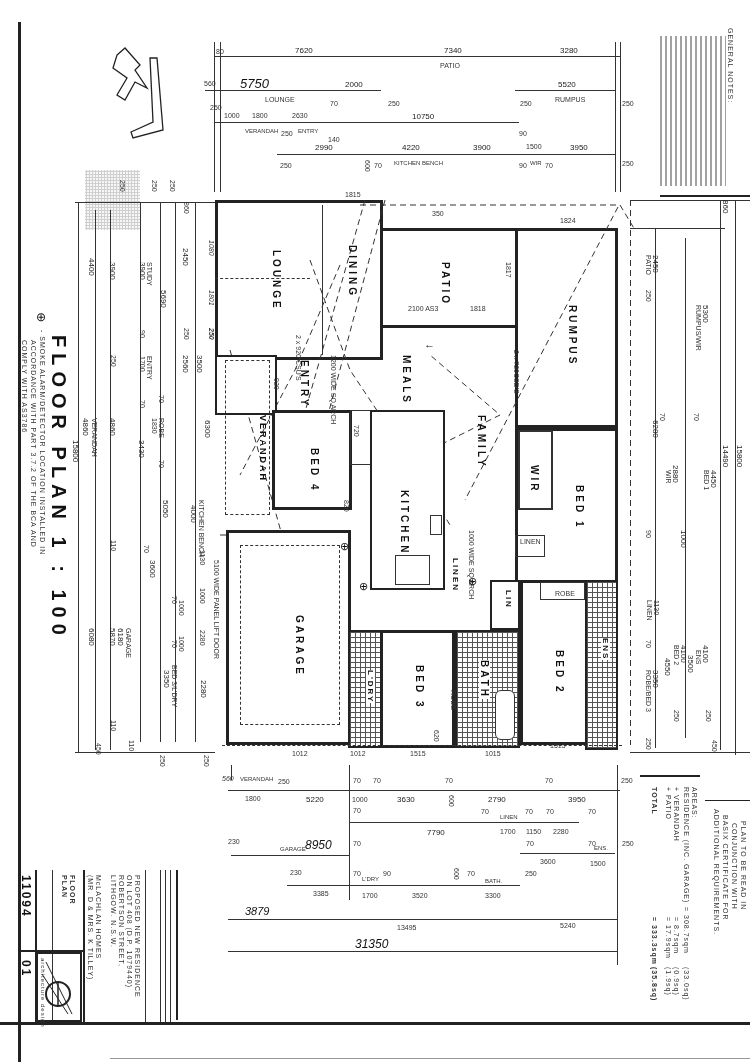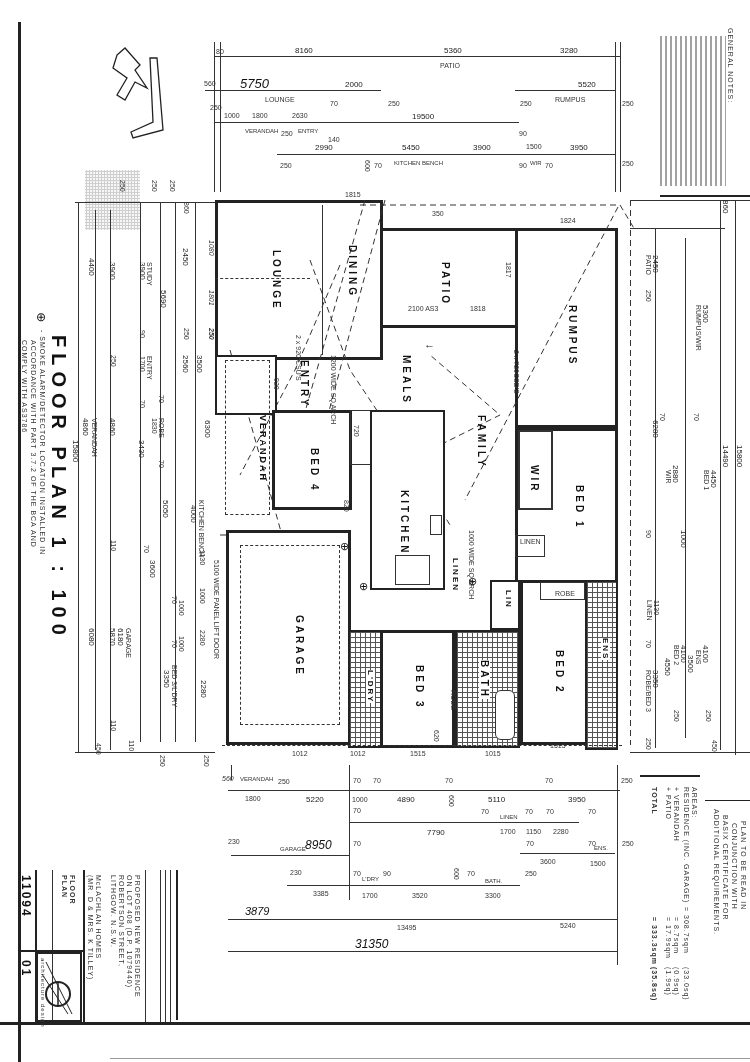--- a/index.html
+++ b/index.html
@@ -43,54 +43,54 @@
 </div>
 <div class="hline" style="left:660px;top:195px;width:90px;height:2px;background:#222;"></div>
 
 <div>
   <div class="vline" style="left:214px;top:42px;height:150px;"></div>
   <div class="vline" style="left:220px;top:42px;height:150px;"></div>
   <div class="vline" style="left:620px;top:42px;height:150px;"></div>
   <div class="vline" style="left:615px;top:42px;height:150px;"></div>
 
   <div class="hline" style="left:214px;top:56px;width:406px;"></div>
-  <div class="abs dim" style="left:295px;top:46px;">8160</div>
-  <div class="abs dim" style="left:444px;top:46px;">5360</div>
+  <div class="abs dim" style="left:295px;top:46px;">7620</div>
+  <div class="abs dim" style="left:444px;top:46px;">7340</div>
   <div class="abs dim" style="left:560px;top:46px;">3280</div>
   <div class="abs dimS" style="left:440px;top:62px;">PATIO</div>
   <div class="abs dimS" style="left:216px;top:48px;">80</div>
 
   <div class="hline" style="left:205px;top:90px;width:176px;"></div>
   <div class="hline" style="left:515px;top:90px;width:100px;"></div>
   <div class="abs" style="left:240px;top:76px;font-size:13px;font-style:italic;">5750</div>
   <div class="abs dim" style="left:345px;top:80px;">2000</div>
-  <div class="abs dim" style="left:578px;top:80px;">5520</div>
+  <div class="abs dim" style="left:558px;top:80px;">5520</div>
   <div class="abs dimS" style="left:265px;top:96px;">LOUNGE</div>
   <div class="abs dimS" style="left:555px;top:96px;">RUMPUS</div>
   <div class="abs dimS" style="left:204px;top:80px;">560</div>
   <div class="abs dimS" style="left:330px;top:100px;">70</div>
   <div class="abs dimS" style="left:388px;top:100px;">250</div>
   <div class="abs dimS" style="left:520px;top:100px;">250</div>
   <div class="abs dimS" style="left:622px;top:100px;">250</div>
 
   <div class="hline" style="left:214px;top:122px;width:305px;"></div>
   <div class="abs dimS" style="left:224px;top:112px;">1000</div>
   <div class="abs dimS" style="left:252px;top:112px;">1800</div>
   <div class="abs dimS" style="left:292px;top:112px;">2630</div>
-  <div class="abs dim" style="left:412px;top:112px;">19500</div>
+  <div class="abs dim" style="left:412px;top:112px;">10750</div>
   <div class="abs dimS" style="left:245px;top:128px;font-size:6px;">VERANDAH</div>
   <div class="abs dimS" style="left:298px;top:128px;font-size:6px;">ENTRY</div>
   <div class="abs dimS" style="left:210px;top:104px;">250</div>
   <div class="abs dimS" style="left:281px;top:130px;">250</div>
   <div class="abs dimS" style="left:328px;top:136px;">140</div>
   <div class="abs dimS" style="left:519px;top:130px;">90</div>
 
   <div class="hline" style="left:277px;top:154px;width:338px;"></div>
   <div class="abs dim" style="left:315px;top:143px;">2990</div>
-  <div class="abs dim" style="left:402px;top:143px;">5450</div>
+  <div class="abs dim" style="left:402px;top:143px;">4220</div>
   <div class="abs dim" style="left:473px;top:143px;">3900</div>
   <div class="abs dimS" style="left:526px;top:143px;">1500</div>
   <div class="abs dim" style="left:570px;top:143px;">3950</div>
   <div class="abs dimS" style="left:394px;top:160px;font-size:6px;">KITCHEN BENCH</div>
   <div class="abs dimS" style="left:530px;top:160px;font-size:6px;">WIR</div>
   <div class="abs dimS" style="left:280px;top:162px;">250</div>
   <div class="rot dimS" style="left:371px;top:160px;">600</div>
   <div class="abs dimS" style="left:374px;top:162px;">70</div>
   <div class="abs dimS" style="left:519px;top:162px;">90</div>
   <div class="abs dimS" style="left:545px;top:162px;">70</div>
@@ -347,24 +347,24 @@
 
   <div class="hline" style="left:228px;top:790px;width:392px;"></div>
   <div class="abs dimS" style="left:222px;top:775px;font-style:italic;">560</div>
   <div class="abs dimS" style="left:240px;top:776px;font-size:6px;">VERANDAH</div>
   <div class="abs dimS" style="left:245px;top:795px;">1800</div>
   <div class="abs dimS" style="left:278px;top:778px;">250</div>
   <div class="abs dim" style="left:306px;top:795px;">5220</div>
   <div class="abs dimS" style="left:353px;top:777px;">70</div>
   <div class="abs dimS" style="left:352px;top:796px;">1000</div>
   <div class="abs dimS" style="left:373px;top:777px;">70</div>
-  <div class="abs dim" style="left:397px;top:795px;">4890</div>
+  <div class="abs dim" style="left:397px;top:795px;">3630</div>
   <div class="abs dimS" style="left:445px;top:777px;">70</div>
   <div class="rot dimS" style="left:455px;top:795px;">600</div>
-  <div class="abs dim" style="left:488px;top:795px;">5110</div>
+  <div class="abs dim" style="left:488px;top:795px;">2790</div>
   <div class="abs dimS" style="left:545px;top:777px;">70</div>
   <div class="abs dim" style="left:568px;top:795px;">3950</div>
   <div class="abs dimS" style="left:621px;top:777px;">250</div>
 
   <div class="hline" style="left:349px;top:822px;width:230px;"></div>
   <div class="abs dimS" style="left:353px;top:807px;">70</div>
   <div class="abs dim" style="left:427px;top:828px;">7790</div>
   <div class="abs dimS" style="left:481px;top:808px;">70</div>
   <div class="abs dimS" style="left:500px;top:814px;font-size:6px;">LINEN</div>
   <div class="abs dimS" style="left:500px;top:828px;">1700</div>

